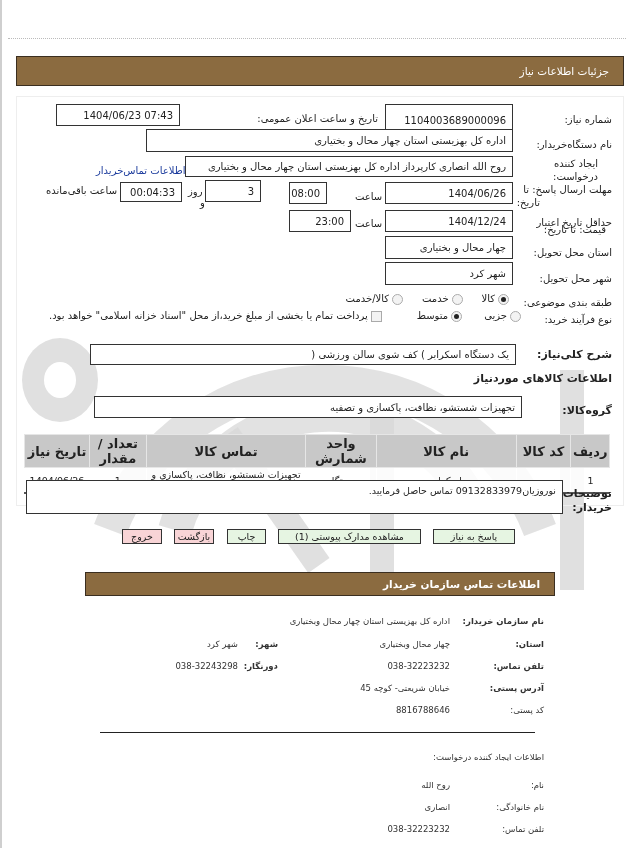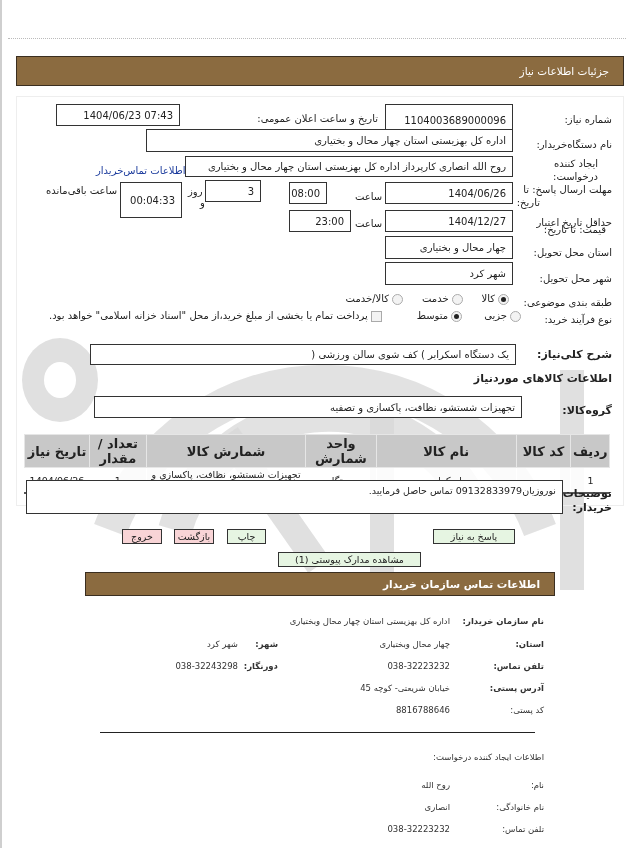--- a/index.html
+++ b/index.html
@@ -107,26 +107,26 @@
 <div class="lbl link" style="left:96px; top:164px; font-size:10px;">اطلاعات تماس‌خریدار</div>
 
 <div class="lbl" style="right:22px; top:183px;">مهلت ارسال پاسخ: تا</div>
 <div class="lbl" style="right:94px; top:196px;">تاریخ:</div>
 <div class="box ltr" style="left:385px; top:182px; width:128px; height:22px;">1404/06/26</div>
 <div class="lbl" style="left:355px; top:190px;">ساعت</div>
 <div class="box ltr" style="left:289px; top:182px; width:38px; height:22px;">08:00</div>
 <div class="box ltr" style="left:205px; top:180px; width:56px; height:22px;">3</div>
 <div class="lbl" style="left:188px; top:185px;">روز</div>
 <div class="lbl" style="left:200px; top:196px;">و</div>
-<div class="box ltr" style="left:120px; top:182px; width:62px; height:36px;">00:04:33</div>
+<div class="box ltr" style="left:120px; top:182px; width:62px; height:20px;">00:04:33</div>
 <div class="lbl" style="left:46px; top:184px;">ساعت باقی‌مانده</div>
 
 <div class="lbl" style="right:22px; top:216px;text-align:center;">حداقل تاریخ اعتبار</div>
 <div class="lbl" style="right:28px; top:223px;">قیمت: تا تاریخ:</div>
-<div class="box ltr" style="left:385px; top:210px; width:128px; height:22px;">1404/12/27</div>
+<div class="box ltr" style="left:385px; top:210px; width:128px; height:22px;">1404/12/24</div>
 <div class="lbl" style="left:355px; top:217px;">ساعت</div>
 <div class="box ltr" style="left:289px; top:210px; width:62px; height:22px;">23:00</div>
 
 <div class="lbl" style="right:22px; top:246px;">استان محل تحویل:</div>
 <div class="box" style="left:385px; top:236px; width:128px; height:23px;">چهار محال و بختیاری</div>
 
 <div class="lbl" style="right:22px; top:272px;">شهر محل تحویل:</div>
 <div class="box" style="left:385px; top:262px; width:128px; height:23px;">شهر کرد</div>
 
 <div class="lbl" style="right:22px; top:296px;">طبقه بندی موضوعی:</div>
@@ -155,21 +155,21 @@
 <div class="lbl bold" style="right:22px; top:404px; font-size:11px;">گروه‌کالا:</div>
 <div class="box" style="left:94px; top:396px; width:428px; height:22px;">تجهیزات شستشو، نظافت، پاکسازی و تصفیه</div>
 
 <table class="items">
   <thead>
     <tr>
       <th style="width:20px;">ردیف</th>
       <th style="width:50px;">کد کالا</th>
       <th style="width:133px;">نام کالا</th>
       <th style="width:65px;">واحد شمارش</th>
-      <th style="width:152px;">شمارش کالا</th>
+      <th style="width:152px;">تماس کالا</th>
       <th style="width:52px;">تعداد / مقدار</th>
       <th style="width:60px;">تاریخ نیاز</th>
     </tr>
   </thead>
   <tbody>
     <tr>
       <td>1</td>
       <td>--</td>
       <td>اسکرابر</td>
       <td>دستگاه</td>
@@ -180,21 +180,21 @@
   </tbody>
 </table>
 
 <div class="lbl bold" style="right:22px; top:487px; font-size:11px;">توضیحات</div>
 <div class="lbl bold" style="right:22px; top:501px; font-size:11px;">خریدار:</div>
 <div class="abs" style="left:26px; top:480px; width:537px; height:34px; border:1px solid #333; box-sizing:border-box; background:#fff; padding:3px 6px; font-size:9.5px; line-height:14px;">
   <div>نوروزیان09132833979 تماس حاصل فرمایید.</div>
 </div>
 
 <div class="btn green" style="left:433px; top:529px; width:82px;">پاسخ به نیاز</div>
-<div class="btn green" style="left:278px; top:552px; width:143px;">مشاهده مدارک پیوستی (1)</div>
+<div class="btn green" style="left:278px; top:529px; width:143px;">مشاهده مدارک پیوستی (1)</div>
 <div class="btn green" style="left:227px; top:529px; width:39px;">چاپ</div>
 <div class="btn pink" style="left:174px; top:529px; width:40px;">بازگشت</div>
 <div class="btn pink" style="left:122px; top:529px; width:40px;">خروج</div>
 
 <div class="section-bar" style="left:85px; top:572px; width:470px; height:24px; font-weight:bold;">
   <span>اطلاعات تماس سازمان خریدار</span>
 </div>
 
 <div class="info-lbl" style="right:90px; top:616px;">نام سازمان خریدار:</div>
 <div class="info-val" style="right:184px; top:616px;">اداره کل بهزیستی استان چهار محال وبختیاری</div>

